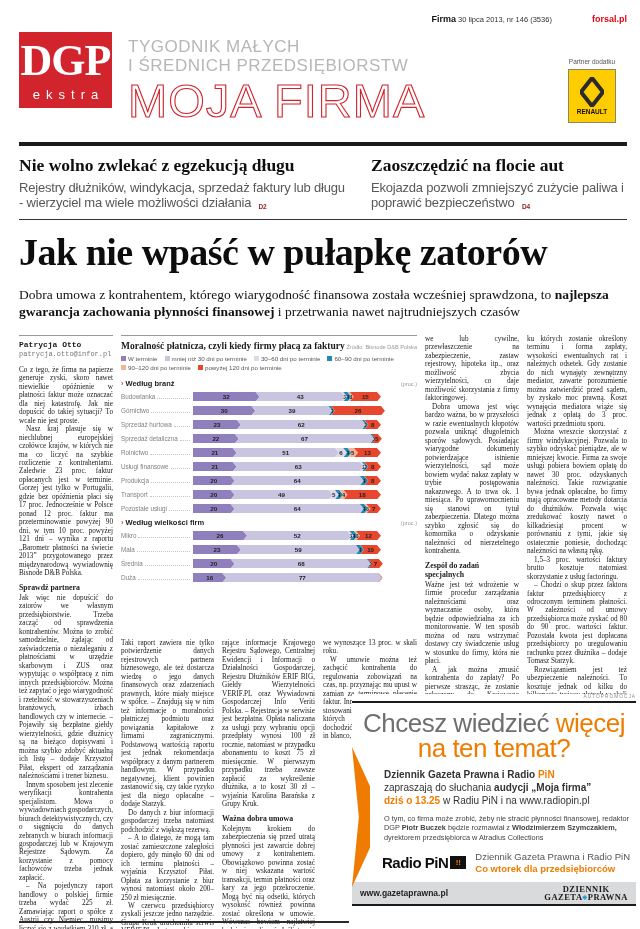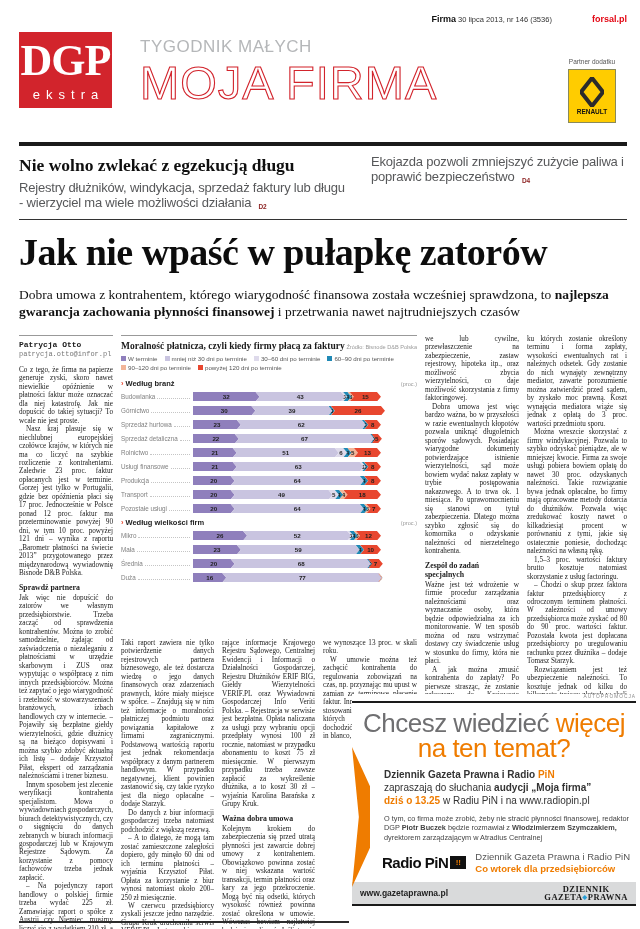--- a/index.html
+++ b/index.html
@@ -11,21 +11,21 @@
   .topbar{text-align:right;font-size:7.5px;color:#333;padding-top:6px;height:16px;}
   .topbar .day{font-weight:bold;font-size:9px;color:#111;}
   .topbar .site{color:#e30613;font-weight:bold;font-size:9px;margin-left:6px;text-decoration:none;padding-left:32px;}
 
   
   .masthead{display:flex;height:104px;margin-top:2px;}
   .dgp-box{width:93px;height:76px;background:#d2242c;color:#fff;flex:none;
            display:flex;flex-direction:column;align-items:center;justify-content:center;}
   .dgp-box .dgp{font-family:"Liberation Serif",serif;font-size:44px;font-weight:700;line-height:1;letter-spacing:-1px;}
   .dgp-box .ekstra{font-size:13px;letter-spacing:6px;margin-top:4px;padding-left:6px;}
-  .mast-mid{flex:1;padding-left:28px;}
+  .mast-mid{flex:1;padding-left:16px;}
   .kicker{font-size:17px;line-height:1.1;color:#b5b7b9;letter-spacing:.5px;padding-top:6px;}
   .mast-title{font-size:47px;line-height:1;margin-top:2px;letter-spacing:1px;color:#701a75;font-weight:400;}
   @supports (-webkit-text-stroke:1px red){
     .mast-title{-webkit-text-stroke:1.1px #d2242c;-webkit-text-fill-color:#fff;}
   }
   .mast-right{width:70px;flex:none;text-align:center;}
   .partner-label{font-size:6.5px;color:#555;margin:26px 0 4px;}
   .renault{width:46px;height:52px;margin:0 auto;background:#ffcc00;border:1px solid #8a8a5a;
            display:flex;flex-direction:column;align-items:center;justify-content:center;}
   .renault-name{font-size:6.5px;font-weight:bold;color:#111;margin-top:1px;}
@@ -127,20 +127,21 @@
     </div>
 
     <div class="masthead">
       <div class="dgp-box">
         <div class="dgp">DGP</div>
         <div class="ekstra">ekstra</div>
       </div>
       <div class="mast-mid">
         <div class="kicker">
           <span>TYGODNIK MAŁYCH</span><br>
+          <span>I ŚREDNICH PRZEDSIĘBIORSTW</span>
         </div>
         <div class="mast-title">MOJA FIRMA</div>
       </div>
       <div class="mast-right">
         <div class="partner-label">Partner dodatku</div>
         <div class="renault">
           <svg width="24" height="30" viewBox="0 0 24 30">
             <polygon points="12,1 23,15 12,29 1,15" fill="none" stroke="#2b2b2b" stroke-width="4"></polygon>
           </svg>
           <div class="renault-name">RENAULT</div>
@@ -150,20 +151,21 @@
 
     <div class="rule-thick"></div>
 
     <div class="teasers">
       <div class="teaser t1">
         <h3>Nie wolno zwlekać z egzekucją długu</h3>
         <p><span>Rejestry dłużników, windykacja, sprzedaż faktury lub długu - wierzyciel ma wiele możliwości działania</span>
            <span class="pageref">D2</span></p>
       </div>
       <div class="teaser t2">
+        <h3>Zaoszczędzić na flocie aut</h3>
         <p><span>Ekojazda pozwoli zmniejszyć zużycie paliwa i poprawić bezpieczeństwo</span>
            <span class="pageref">D4</span></p>
       </div>
     </div>
 
     <div class="rule-thin"></div>
 
     <h1 class="headline">Jak nie wpaść w pułapkę zatorów</h1>
     <p class="lede"><span>Dobra umowa z kontrahentem, którego wiarygodność finansowa została wcześniej sprawdzona, to </span><b>najlepsza gwarancja zachowania płynności finansowej</b><span> i przetrwania nawet najtrudniejszych czasów</span></p>
 
@@ -457,21 +459,21 @@
       <div class="ad-arrow"></div>
       <div class="ad-headline">
         <span class="g">Chcesz wiedzieć</span>
         <span class="o">więcej</span><br>
         <span class="o">na ten temat?</span>
       </div>
       <div class="ad-lines">
         <div><b><span>Dziennik Gazeta Prawna i Radio </span><span class="o">PiN</span></b></div>
         <div><span>zapraszają do słuchania </span><b>audycji „Moja firma”</b></div>
         <div><b class="o">dziś o 13.25</b><span> w Radiu PiN i na www.radiopin.pl</span></div>
-        <p class="ad-body"><span>O tym, co firma może zrobić, żeby nie stracić płynności finansowej, redaktor DGP </span><b>Piotr Buczek</b><span> będzie rozmawiał z </span><b>Włodzimierzem Szymczakiem,</b><span> dyrektorem zarządzającym w Atradius Centralnej</span></p>
+        <p class="ad-body"><span>O tym, co firma może zrobić, żeby nie stracić płynności finansowej, redaktor DGP </span><b>Piotr Buczek</b><span> będzie rozmawiał z </span><b>Włodzimierzem Szymczakiem,</b><span> dyrektorem przedsiębiorca w Atradius Collections</span></p>
       </div>
       <div class="ad-logos">
         <div class="radiopin">
           <span>Radio PiN</span>
           <span class="pin-box">!!</span>
         </div>
         <div class="ad-right">
           <div>Dziennik Gazeta Prawna i Radio PiN</div>
           <div class="b">Co wtorek dla przedsiębiorców</div>
         </div>

